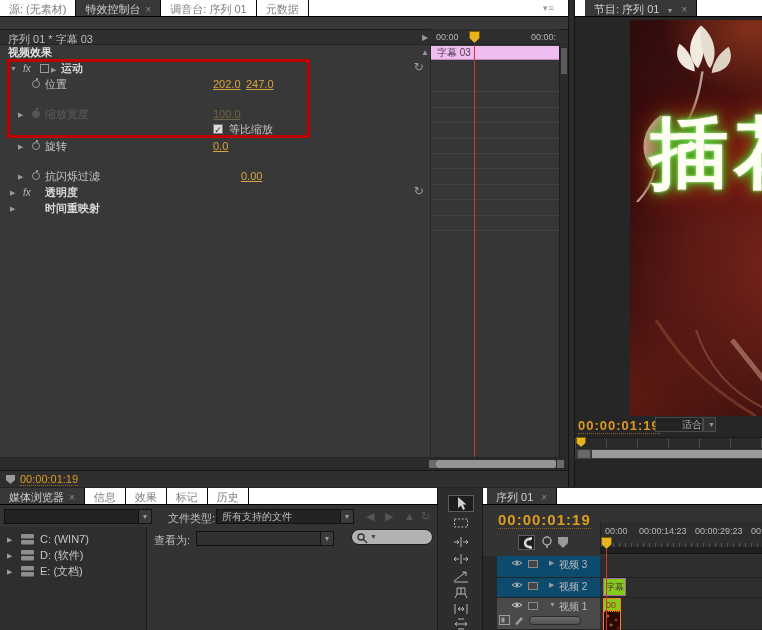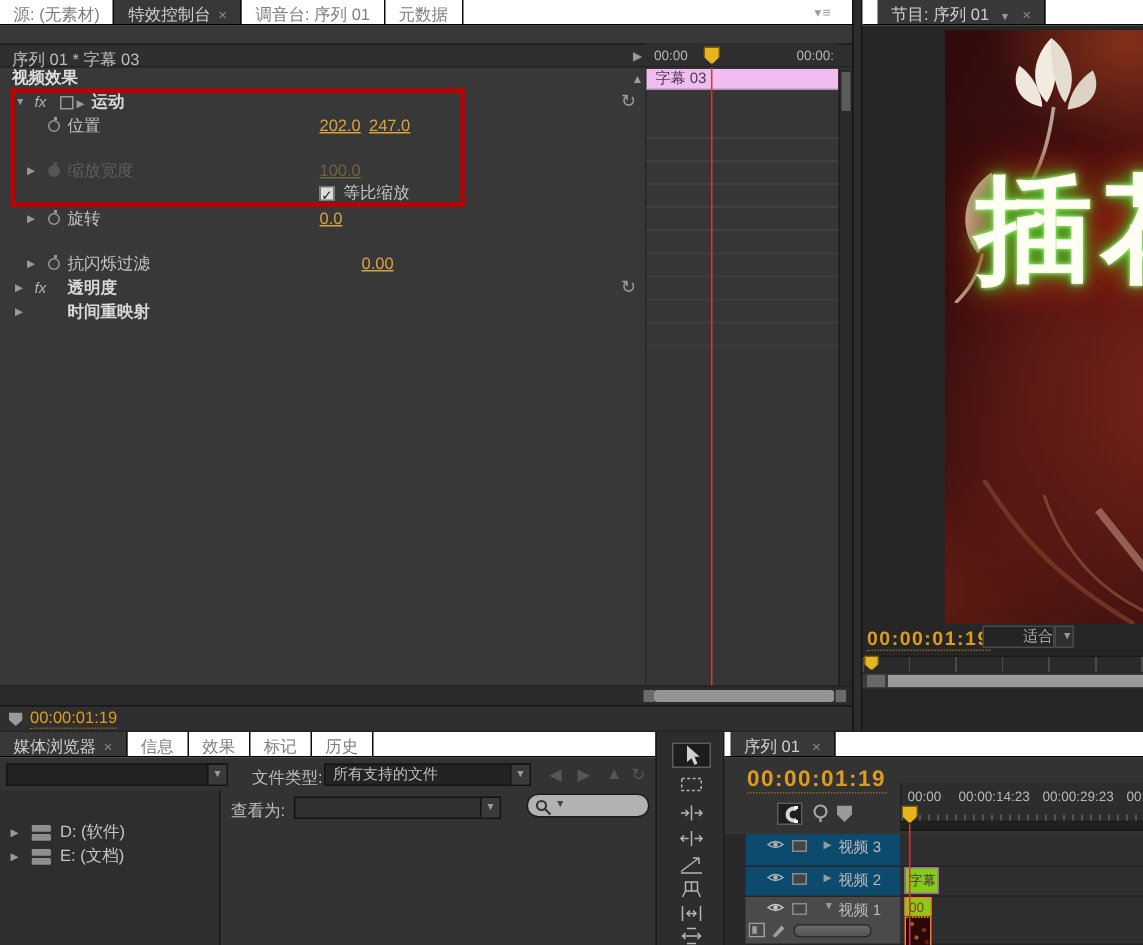--- a/index.html
+++ b/index.html
@@ -319,20 +319,28 @@
     <div class="dd" style="left:216px;top:21px;width:138px;">
       <span style="margin-left:5px;text-align:center;">所有支持的文件</span>
       <span class="dd-btn">▼</span>
     </div>
     <span class="nav-ic" style="left:366px;">◀</span>
     <span class="nav-ic" style="left:385px;">▶</span>
     <span class="nav-ic" style="left:404px;">▲</span>
     <span class="nav-ic" style="left:421px;">↻</span>
 
     <div class="mb-tree">
+      <div class="tree-item" style="top:4px;">
+        <span class="tri" style="left:7px;top:1px;">▶</span>
+        <svg class="abs" style="left:21px;top:3px;" width="13" height="11">
+            <rect width="13" height="4.5" rx="1" fill="#8e8e8e"></rect>
+            <rect y="6" width="13" height="4.5" rx="1" fill="#8e8e8e"></rect>
+          </svg>
+        <span class="abs" style="left:40px;">C: (WIN7)</span>
+      </div>
       <div class="tree-item" style="top:20px;">
         <span class="tri" style="left:7px;top:1px;">▶</span>
         <svg class="abs" style="left:21px;top:3px;" width="13" height="11">
             <rect width="13" height="4.5" rx="1" fill="#8e8e8e"></rect>
             <rect y="6" width="13" height="4.5" rx="1" fill="#8e8e8e"></rect>
           </svg>
         <span class="abs" style="left:40px;">D: (软件)</span>
       </div>
       <div class="tree-item" style="top:36px;">
         <span class="tri" style="left:7px;top:1px;">▶</span>

